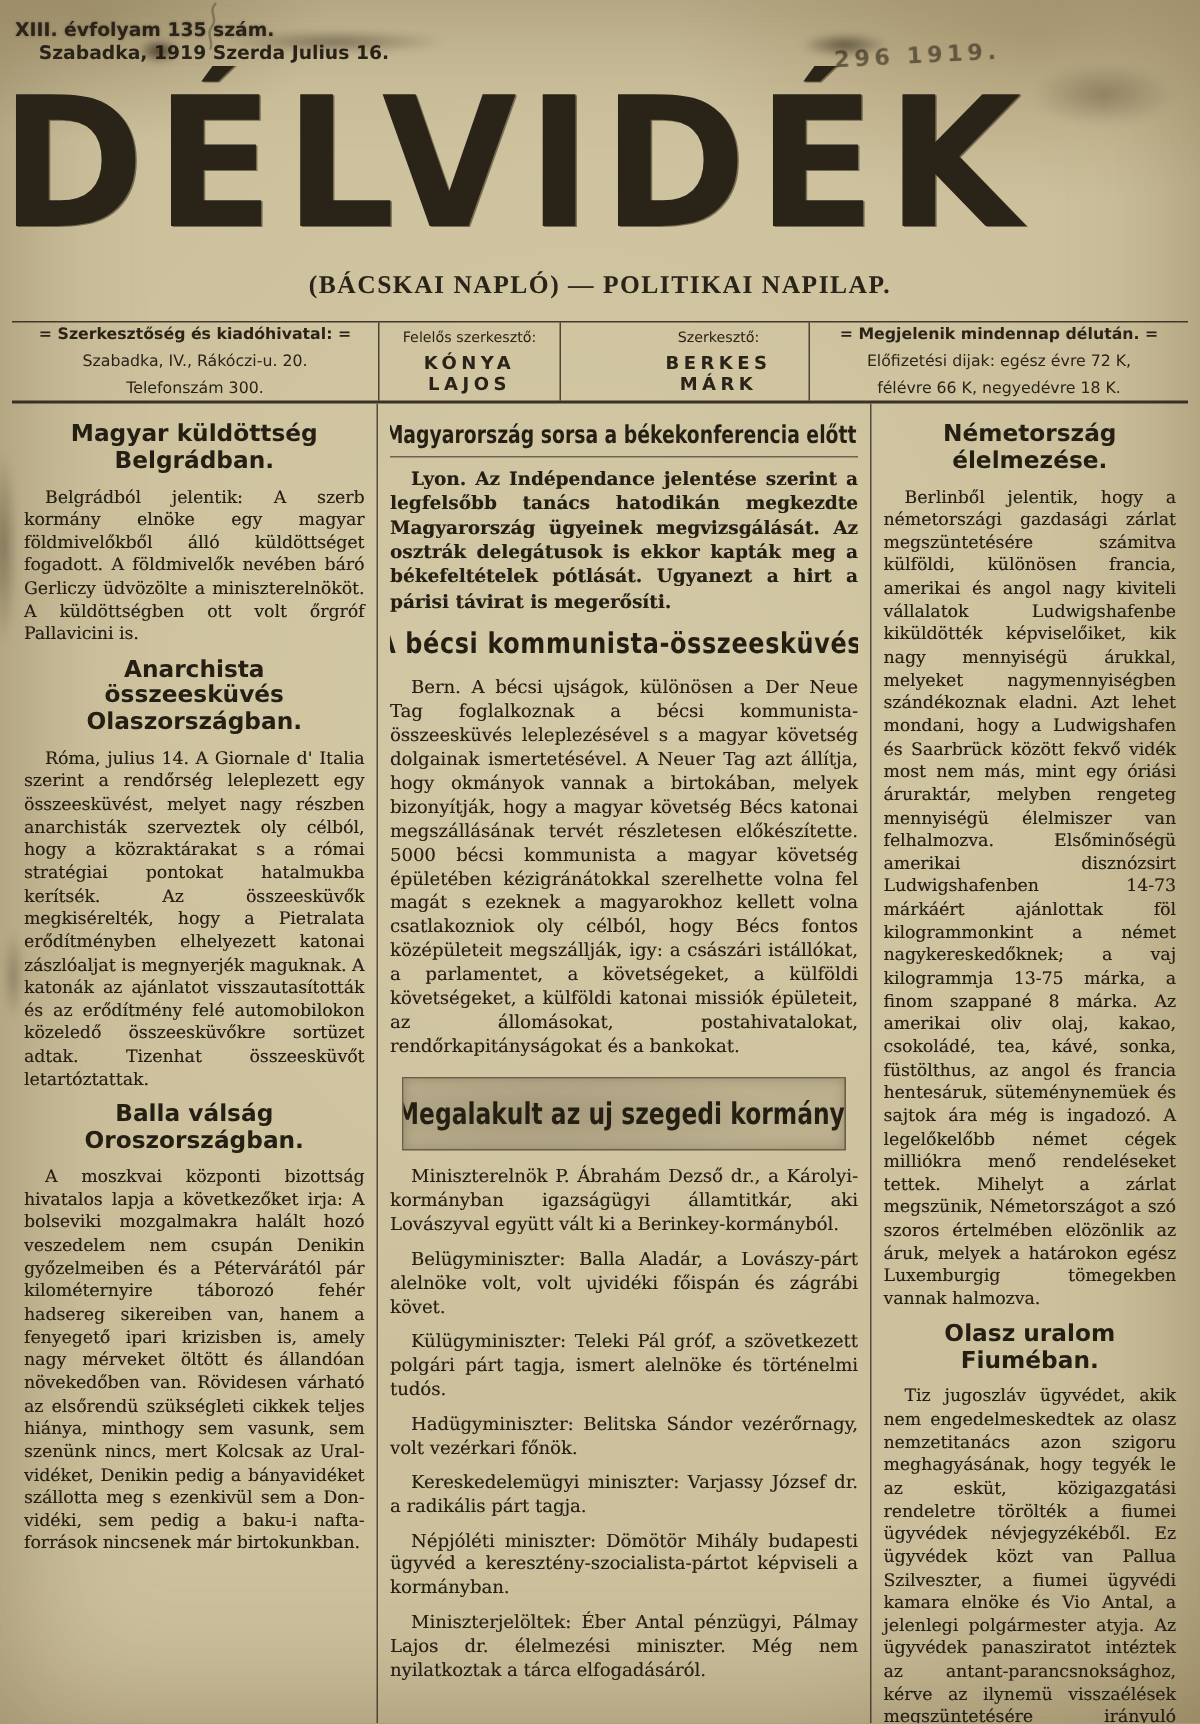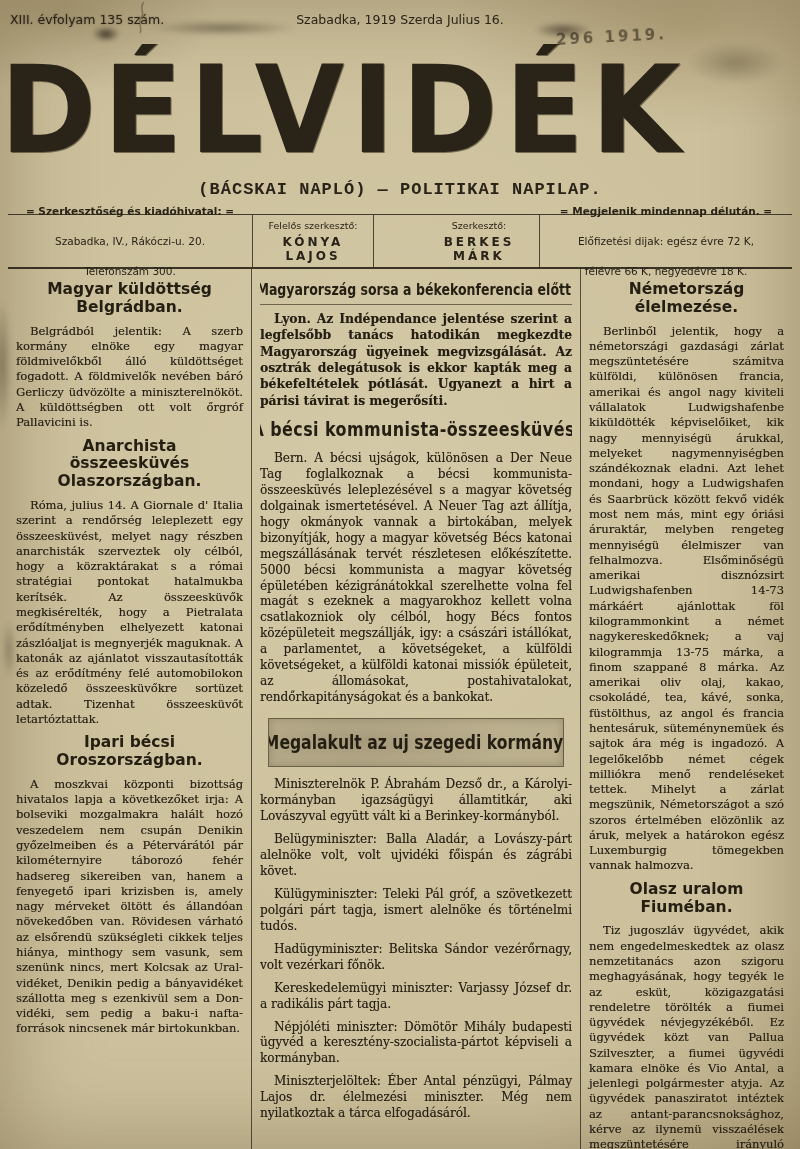--- a/index.html
+++ b/index.html
@@ -11,47 +11,47 @@
       radial-gradient(ellipse 520px 600px at 48% 42%, rgba(255,250,224,.14), transparent 75%),
       radial-gradient(ellipse 400px 300px at 100% 100%, rgba(110,90,50,.22), transparent 70%),
       #cdc19d;
     box-shadow: inset 0 0 90px rgba(95,75,40,.45);
     color:#2a2318;
     font-family:"DejaVu Serif", serif;
   }
   
   .topbar{
     position:absolute;top:12px;left:10px;right:10px;display:flex;
-    font-family:"DejaVu Sans", sans-serif;font-weight:normal;font-size:12.5px;
+    font-family:"DejaVu Sans", sans-serif;font-weight:bold;font-size:12.5px;flex-direction:column;
   }
   .topbar .t-left{width:33%;text-align:left;text-shadow:0 0 2px rgba(25,18,8,.35);}
   .topbar .t-center{width:34%;text-align:center;}
   .topbar .t-right{width:33%;text-align:right;opacity:.8;}
   .masthead{
     position:absolute;top:44px;left:0;right:0;height:132px;
     display:flex;justify-content:flex-start;align-items:center;overflow:hidden;
   }
   .masthead span{
     font-family:"DejaVu Sans", sans-serif;font-weight:bold;font-size:116px;
     letter-spacing:7px;line-height:1;white-space:nowrap;
     transform:scaleY(1.04);
     text-shadow:1px 1px 0 rgba(30,22,10,.5);
   }
   .subtitle{
     position:absolute;top:180px;left:0;right:0;text-align:center;
-    font-family:Liberation Mono, monospace;font-weight:bold;font-size:17px;letter-spacing:1px;
+    font-family:Liberation Serif, serif;font-weight:bold;font-size:17px;letter-spacing:1px;
   }
   
   .infobar{
     position:absolute;top:214px;left:8px;right:8px;height:52px;
     border-top:1px solid rgba(42,35,24,.85);border-bottom:2px solid rgba(42,35,24,.9);
     display:flex;align-items:stretch;
     font-family:"DejaVu Sans", sans-serif;font-size:10.5px;text-align:center;
   }
-  .info-box{padding:4px 4px;display:flex;flex-direction:column;justify-content:center;gap:18px;}
+  .info-box{padding:4px 4px;display:flex;flex-direction:column;justify-content:center;gap:6px;}
   .info-office{width:236px;}
   .info-editors{flex:1;display:flex;border-left:1px solid rgba(42,35,24,.8);border-right:1px solid rgba(42,35,24,.8);}
   .editor-cell{flex:1;display:flex;flex-direction:column;justify-content:center;gap:4px;padding:3px;}
   .editor-cell + .editor-cell{border-left:1px solid rgba(42,35,24,.8);padding-left:48px;}
   .editor-label{font-size:9.5px;}
   .editor-name{font-weight:bold;font-size:12px;letter-spacing:3px;}
   .info-sub{width:244px;}
   .info-line-strong{font-weight:bold;}
   
   .content{
@@ -144,21 +144,21 @@
     <div class="col col-left">
       <article>
         <h2>Magyar küldöttség Belgrádban.</h2>
         <p>Belgrádból jelentik: A szerb kormány elnöke egy magyar földmivelőkből álló küldöttséget fogadott. A földmivelők nevében báró Gerliczy üdvözölte a miniszterelnököt. A küldöttségben ott volt őrgróf Pallavicini is.</p>
       </article>
       <article>
         <h2>Anarchista összeesküvés Olaszországban.</h2>
         <p>Róma, julius 14. A Giornale d' Italia szerint a rendőrség leleplezett egy összeesküvést, melyet nagy részben anarchisták szerveztek oly célból, hogy a közraktárakat s a római stratégiai pontokat hatalmukba kerítsék. Az összeesküvők megkisérelték, hogy a Pietralata erődítményben elhelyezett katonai zászlóaljat is megnyerjék maguknak. A katonák az ajánlatot visszautasították és az erődítmény felé automobilokon közeledő összeesküvőkre sortüzet adtak. Tizenhat összeesküvőt letartóztattak.</p>
       </article>
       <article>
-        <h2>Ipari bécsi Oroszországban.</h2>
+        <h2>Balla válság Oroszországban.</h2>
         <p>A moszkvai központi bizottság hivatalos lapja a következőket irja: A bolseviki mozgalmakra halált hozó veszedelem nem csupán Denikin győzelmeiben és a Pétervárától pár kilométernyire táborozó fehér hadsereg sikereiben van, hanem a fenyegető ipari krizisben is, amely nagy mérveket öltött és állandóan növekedőben van. Rövidesen várható az elsőrendü szükségleti cikkek teljes hiánya, minthogy sem vasunk, sem szenünk nincs, mert Kolcsak az Ural-vidéket, Denikin pedig a bányavidéket szállotta meg s ezenkivül sem a Don-vidéki, sem pedig a baku-i nafta-források nincsenek már birtokunkban.</p>
       </article>
     </div>
 
     <div class="col col-mid">
       <article>
         <div class="headwrap hx-lead">
           <h2>Magyarország sorsa a békekonferencia előtt.</h2>
         </div>
         <p class="lead">Lyon. Az Indépendance jelentése szerint a legfelsőbb tanács hatodikán megkezdte Magyarország ügyeinek megvizsgálását. Az osztrák delegátusok is ekkor kapták meg a békefeltételek pótlását. Ugyanezt a hirt a párisi távirat is megerősíti.</p>

